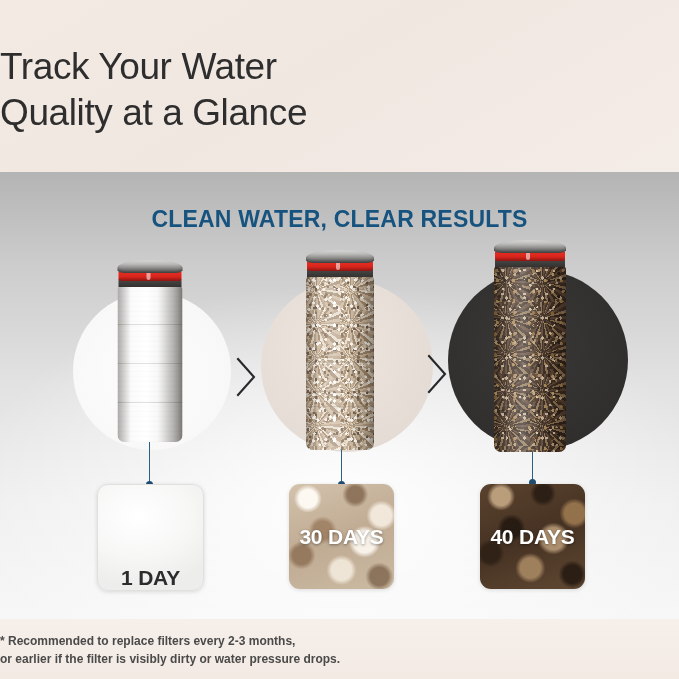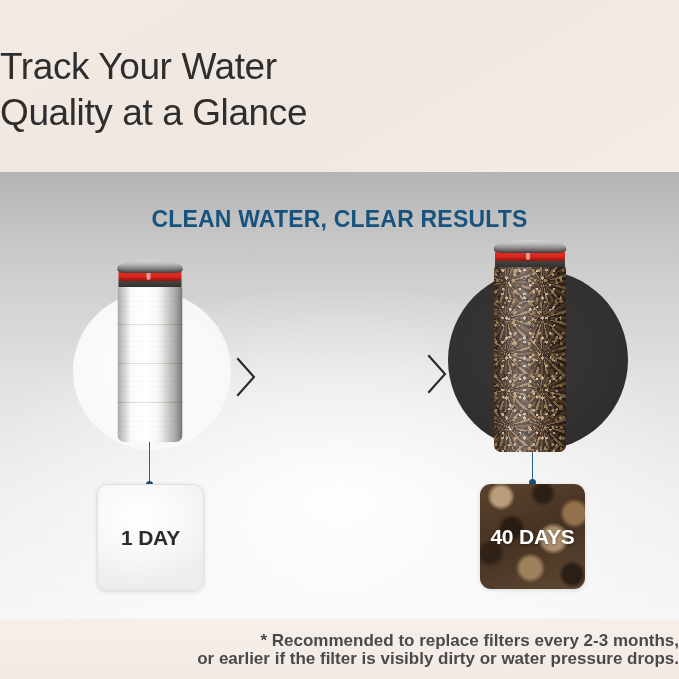--- a/index.html
+++ b/index.html
@@ -264,20 +264,21 @@
     z-index: 2;
     font-size: 21px;
     font-weight: 600;
     letter-spacing: -0.2px;
     white-space: nowrap;
   }
   .card-clean {
     background:
       radial-gradient(ellipse 90px 70px at 38% 30%, #ffffff 0%, #f7f7f6 58%, #ededec 100%);
     border: 1px solid #e0e0df;
+    align-items: flex-end;
   }
   .card-clean .card-text { color: #2c2c2c; }
 
   .card-tan {
     background-color: #c9b8a4;
     background-image:
       radial-gradient(circle at 18% 14%, rgba(255,252,246,0.95) 0 9px, transparent 14px),
       radial-gradient(circle at 63% 10%, rgba(128,100,74,0.8) 0 8px, transparent 13px),
       radial-gradient(circle at 88% 30%, rgba(246,238,226,0.9) 0 10px, transparent 15px),
       radial-gradient(circle at 32% 44%, rgba(150,118,88,0.75) 0 9px, transparent 14px),
@@ -314,22 +315,22 @@
     left: 0; top: 619px;
     width: 679px;
     height: 60px;
     background: linear-gradient(180deg, #f6efea 0%, #f3eae4 100%);
   }
   .footer-note {
     position: absolute;
     left: 0;
     top: 13px;
     width: 679px;
-    text-align: right;
-    font-size: 17px;
+    text-align: left;
+    font-size: 12px;
     line-height: 18px;
     font-weight: 600;
     color: #4a4a4a;
     white-space: pre-line;
   }
 </style>
 </head>
 <body>
 
 <div id="infographic">
@@ -369,20 +370,45 @@
         <span class="card-text">1 DAY</span>
       </div>
     </div>
 
     <div class="chevron" style="left:233px; top:183px;">
       <svg width="26" height="44" viewBox="0 0 26 44">
         <polyline points="5,4 21,22 5,40" fill="none" stroke="#26282b" stroke-width="2.1" stroke-linecap="square" stroke-linejoin="miter"></polyline>
       </svg>
     </div>
 
+    <div class="stage stage-2">
+
+      <div class="backdrop-circle" style="left:16px; top:108px; width:172px; height:172px;
+                  background: radial-gradient(circle at 44% 40%, #eee5df 0%, #e7ddd7 60%, #e2d8d2 100%);"></div>
+
+      <div class="cartridge" style="top:78px; width:68px; height:200px;">
+        <div class="cap-top"></div>
+        <div class="cap-red"></div>
+        <div class="cap-dark"></div>
+        <div class="body-tube body-tan" style="top:26px; height:174px;">
+          <div class="seg" style="top:0px;   height:43px;"></div>
+          <div class="seg" style="top:43px;  height:44px;"></div>
+          <div class="seg" style="top:87px;  height:44px;"></div>
+          <div class="seg" style="top:131px; height:43px; border-bottom:none;"></div>
+          <div class="tube-shade"></div>
+        </div>
+      </div>
+
+      <div class="connector" style="left:96px; top:278px; height:34px;"></div>
+      <div class="connector-dot" style="left:93px; top:309px;"></div>
+
+      <div class="label-card card-tan" style="left:44px; top:312px;">
+        <span class="card-text">30 DAYS</span>
+      </div>
+    </div>
 
     <div class="chevron" style="left:424px; top:180px;">
       <svg width="26" height="44" viewBox="0 0 26 44">
         <polyline points="5,4 21,22 5,40" fill="none" stroke="#26282b" stroke-width="2.1" stroke-linecap="square" stroke-linejoin="miter"></polyline>
       </svg>
     </div>
 
     <div class="stage stage-3">
 
       <div class="backdrop-circle" style="left:13px; top:98px; width:180px; height:180px;

